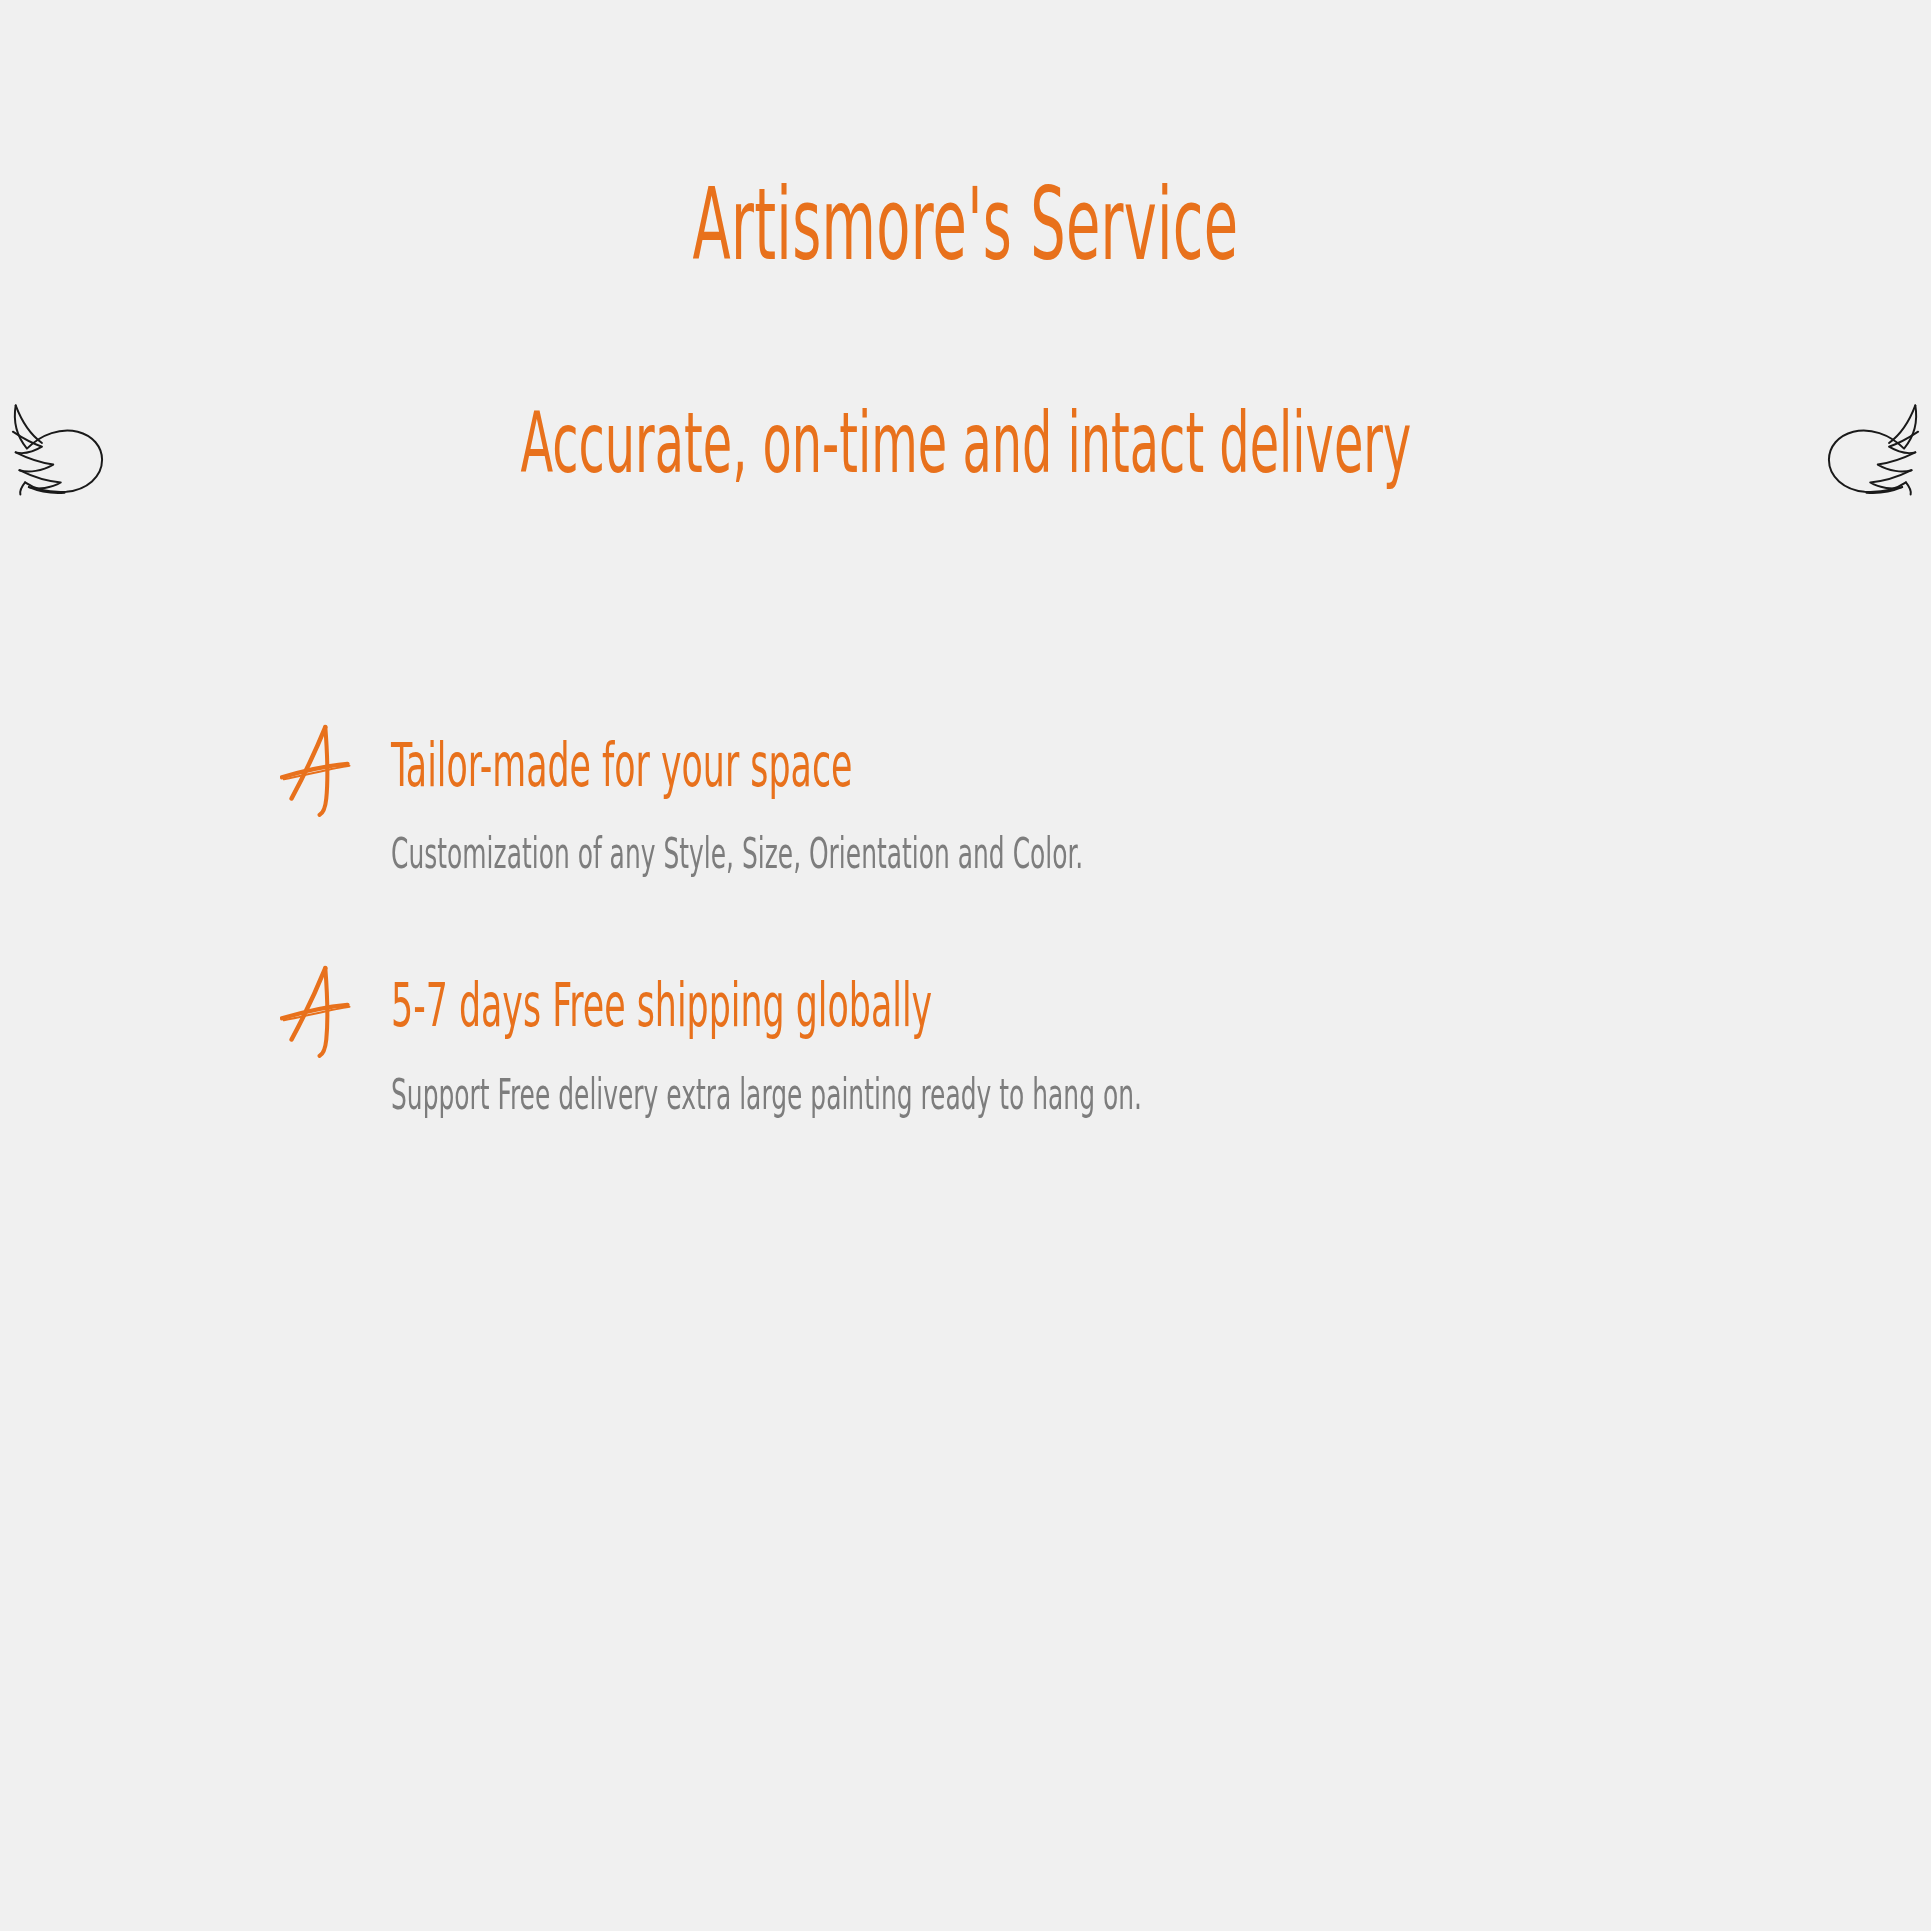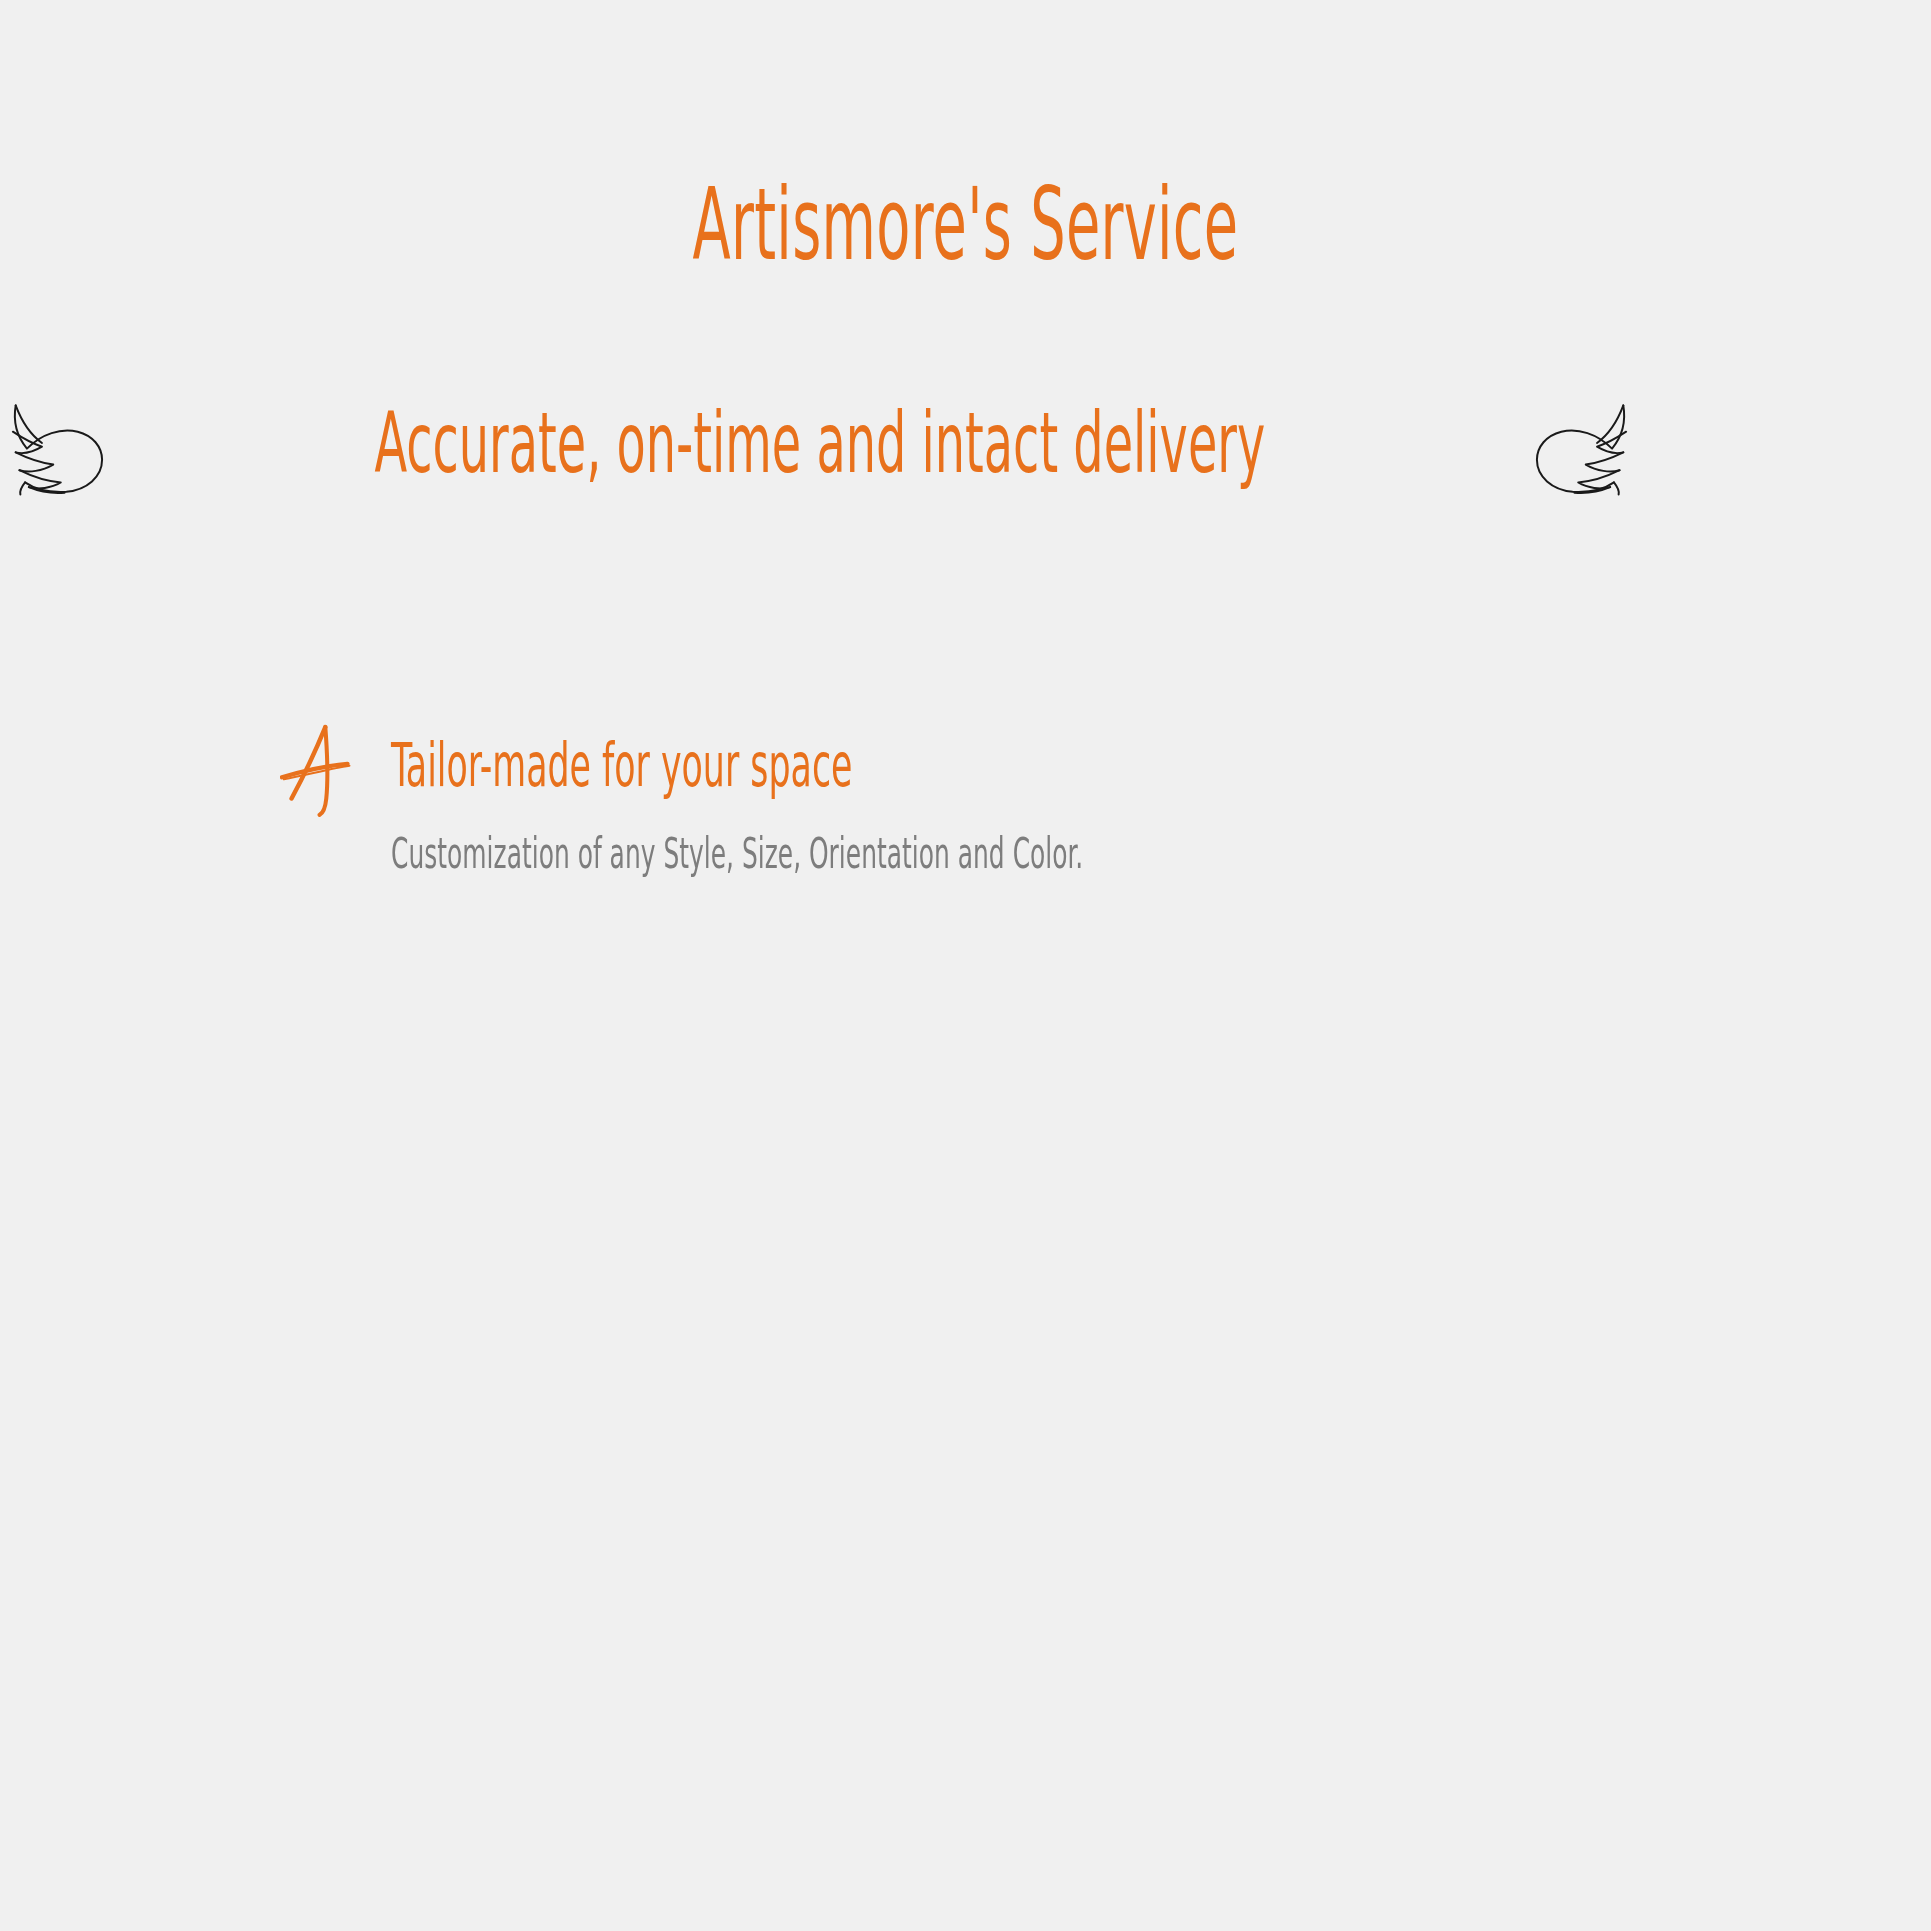--- a/index.html
+++ b/index.html
@@ -43,21 +43,21 @@
   }
 
   
   .subtitle-row {
     position: absolute;
     top: 396px;
     left: 0;
     width: 1931px;
     display: flex;
     align-items: center;
-    justify-content: flex-start;
+    justify-content: space-between;
     gap: 9.7px;
   }
   .wing {
     width: 114px;
     height: 108px;
     flex: 0 0 auto;
     display: block;
   }
   .wing.right {
     transform: scaleX(-1);
@@ -175,18 +175,32 @@
           <path d="M4 58 C 26 54, 52 47, 72 44" stroke-width="2.2"></path>
         </g>
       </svg>
       <div class="item-body">
         <div class="item-title">Tailor-made for your space</div>
         <div class="item-desc">Customization of any Style, Size, Orientation and Color.</div>
       </div>
     </div>
 
 
+    <div class="service-item">
+      <svg class="bullet-a" viewBox="0 0 84 100">
+        <g fill="none" stroke="#e8711c" stroke-linecap="round" stroke-linejoin="round">
+          <path d="M47 4 C 38 26, 26 52, 12 78" stroke-width="4.6"></path>
+          <path d="M47 4 C 49 30, 50 58, 48 78 C 47 88, 45 93, 41 95" stroke-width="4.2"></path>
+          <path d="M2 56 C 22 50, 48 44, 70 42" stroke-width="4.4"></path>
+          <path d="M4 58 C 26 54, 52 47, 72 44" stroke-width="2.2"></path>
+        </g>
+      </svg>
+      <div class="item-body">
+        <div class="item-title">5-7 days Free shipping globally</div>
+        <div class="item-desc">Support Free delivery extra large painting ready to hang on.</div>
+      </div>
+    </div>
 
 
   </div>
 
 </div>
 
 
 </body></html>

